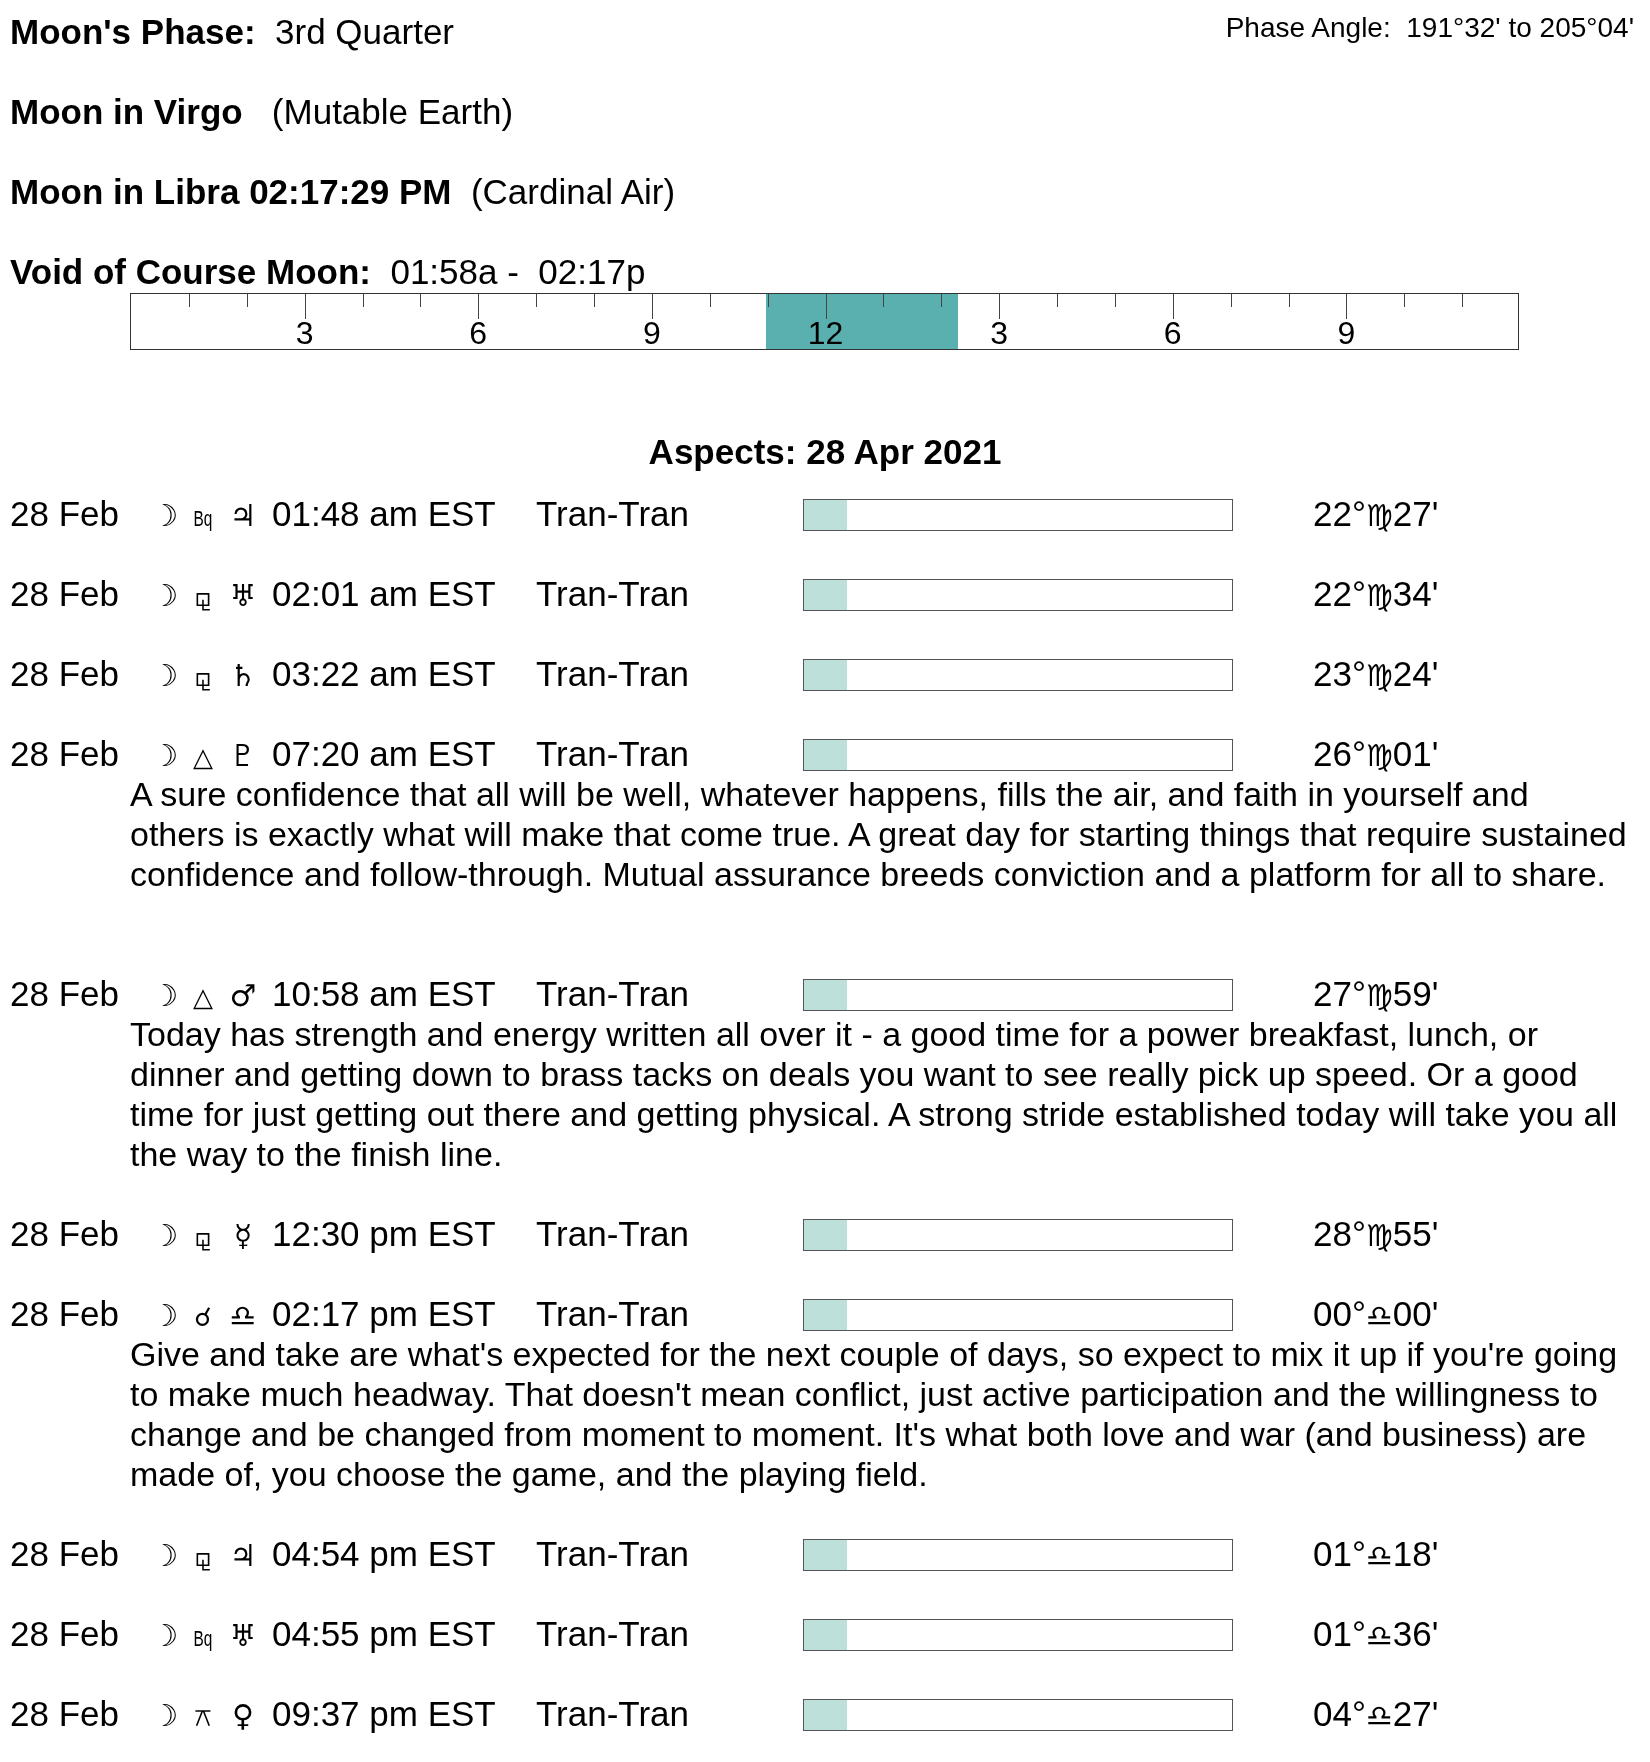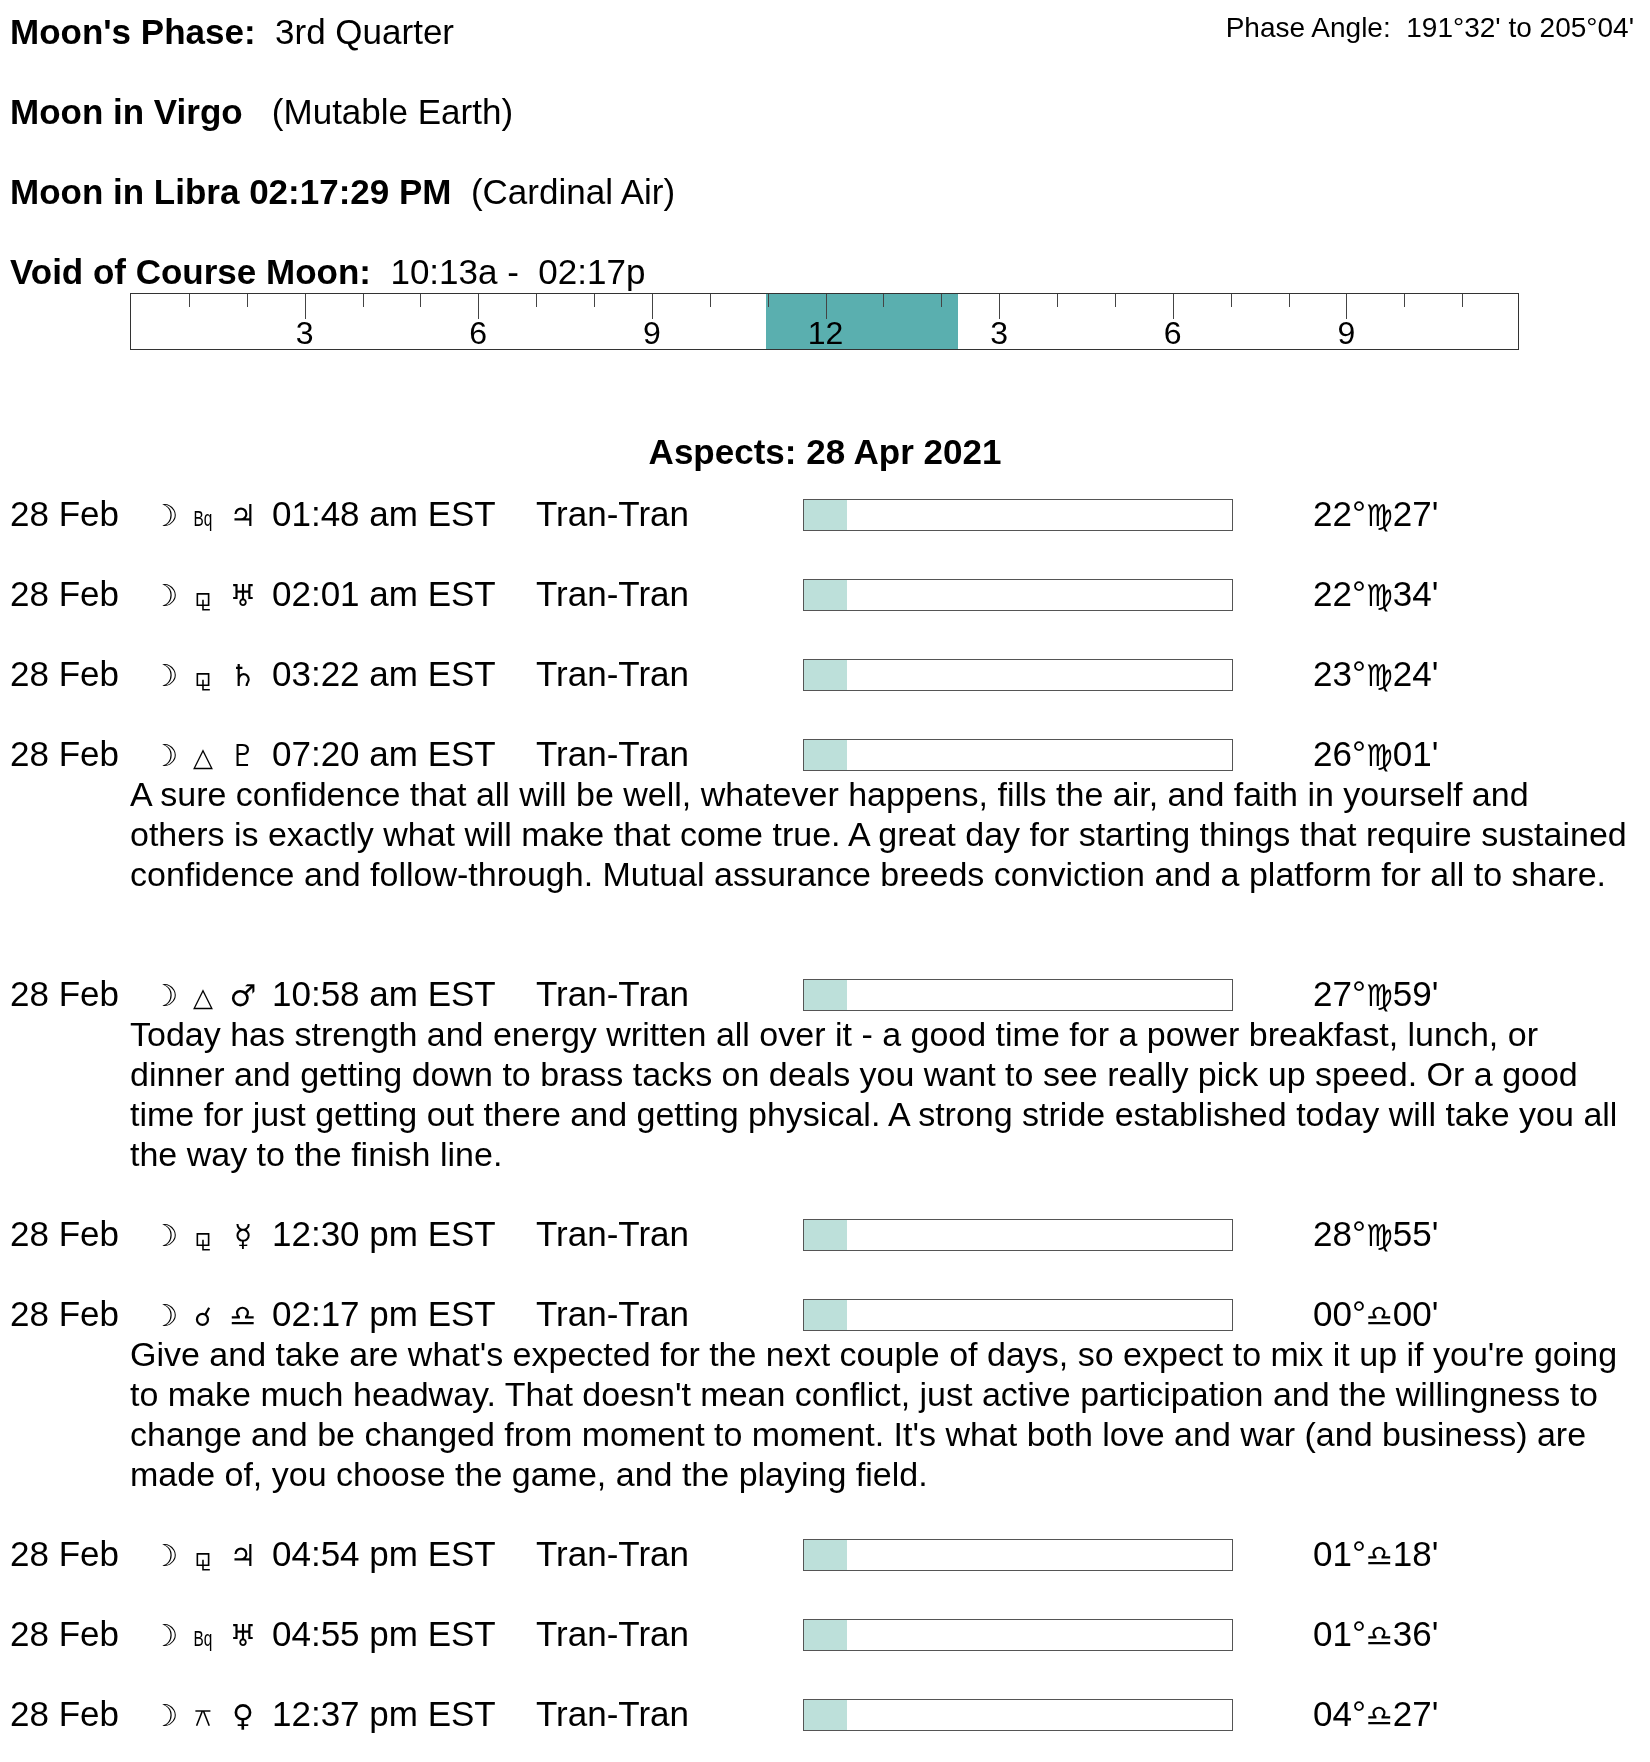--- a/index.html
+++ b/index.html
@@ -52,21 +52,21 @@
 <div class="abs hdr" style="top:92px;">
   <b>Moon in Virgo</b>&nbsp;&nbsp;
   <span>(Mutable Earth)</span>
 </div>
 <div class="abs hdr" style="top:172px;">
   <b>Moon in Libra 02:17:29 PM</b>&nbsp;
   <span>(Cardinal Air)</span>
 </div>
 <div class="abs hdr" style="top:252px;">
   <b>Void of Course Moon:</b>&nbsp;
-  <span style="white-space:pre">10:13a -  02:17p</span>
+  <span style="white-space:pre">01:58a -  02:17p</span>
 </div>
 
 <div id="timeline">
     <div class="vc" style="left: 634.715px; width: 191.913px; background: rgb(90, 175, 175);"></div>
     <div class="tick minor" style="left: 57.875px;"></div>
     <div class="tick minor" style="left: 115.75px;"></div>
     <div class="tick major" style="left: 173.625px;"></div>
     <div class="tick minor" style="left: 231.5px;"></div>
     <div class="tick minor" style="left: 289.375px;"></div>
     <div class="tick major" style="left: 347.25px;"></div>
@@ -187,20 +187,20 @@
       <span class="time">04:55 pm EST</span>
       <span class="kind">Tran-Tran</span>
       <span class="bar">
         <span class="fill" style="width: 10%; background: rgb(189, 224, 218);"></span>
       </span>
       <span class="pos"><span>01°</span><span class="sign">♎</span><span>36'</span></span>
     </div>
     <div class="row" style="top: 1694px;">
       <span class="date">28 Feb</span>
       <span class="glyphs"><span class="g planet1">☽</span><span class="g aspect" style="">⚻</span><span class="g planet2">♀</span></span>
-      <span class="time">12:37 pm EST</span>
+      <span class="time">09:37 pm EST</span>
       <span class="kind">Tran-Tran</span>
       <span class="bar">
         <span class="fill" style="width: 10%; background: rgb(189, 224, 218);"></span>
       </span>
       <span class="pos"><span>04°</span><span class="sign">♎</span><span>27'</span></span>
     </div>
   </div>
 
 </body></html>

